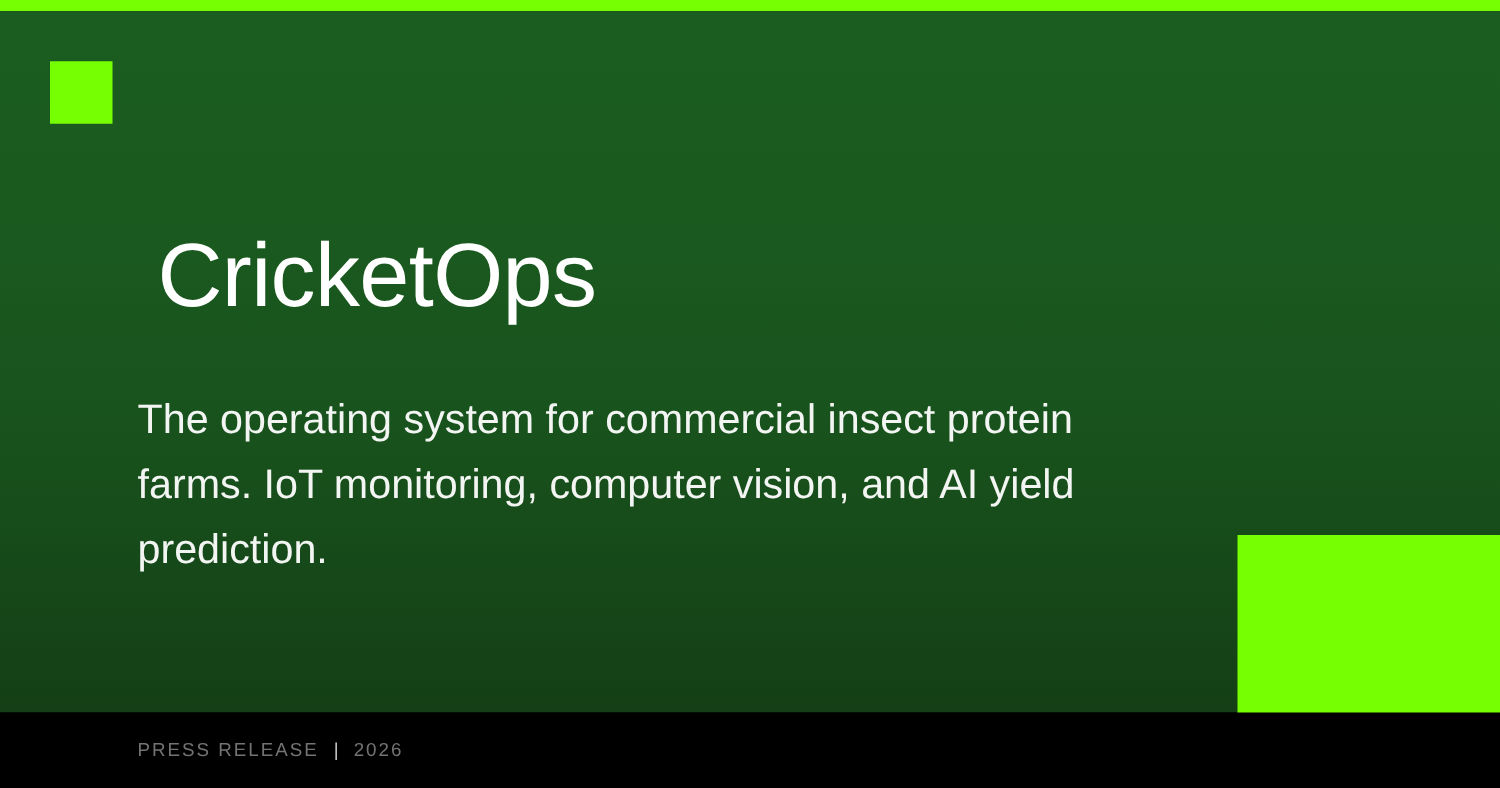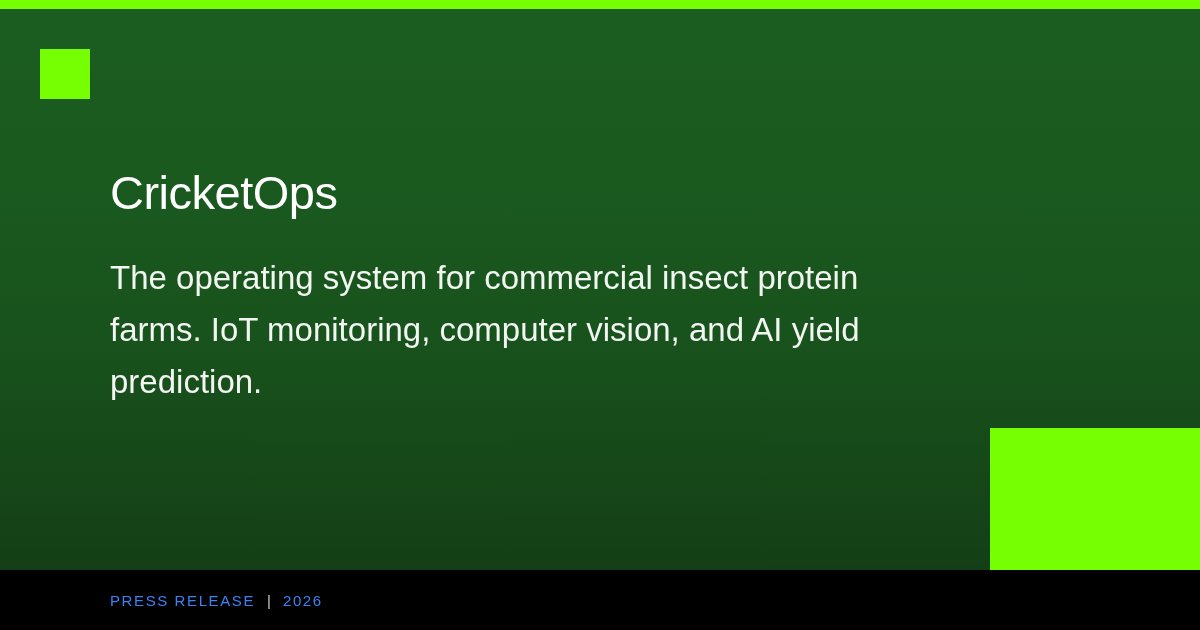--- a/index.html
+++ b/index.html
@@ -61,22 +61,22 @@
 
   
   .text-col {
     position: absolute;
     left: 110px;
     top: 160px;
     width: 820px;
   }
 
   .title {
-    margin: 0;
-    font-size: 47px;
+    margin: 16px;
+    font-size: 72px;
     line-height: 1.0;
     font-weight: 400;
     color: #ffffff;
     letter-spacing: -0.5px;
     white-space: nowrap;
   }
 
   .subtitle {
     margin: 0;
     padding-top: 36px;
@@ -101,21 +101,21 @@
     left: 110px;
     top: 0;
     height: 60px;
     display: flex;
     align-items: center;
     gap: 0;
   }
   .footer-text {
     font-size: 15px;
     letter-spacing: 1.6px;
-    color: #3b82f6;
+    color: #737373;
     text-transform: uppercase;
     white-space: pre;
   }
   .footer-sep {
     font-size: 15px;
     color: #c9cbc9;
     padding: 0 12px;
   }
 </style>
 </head>

